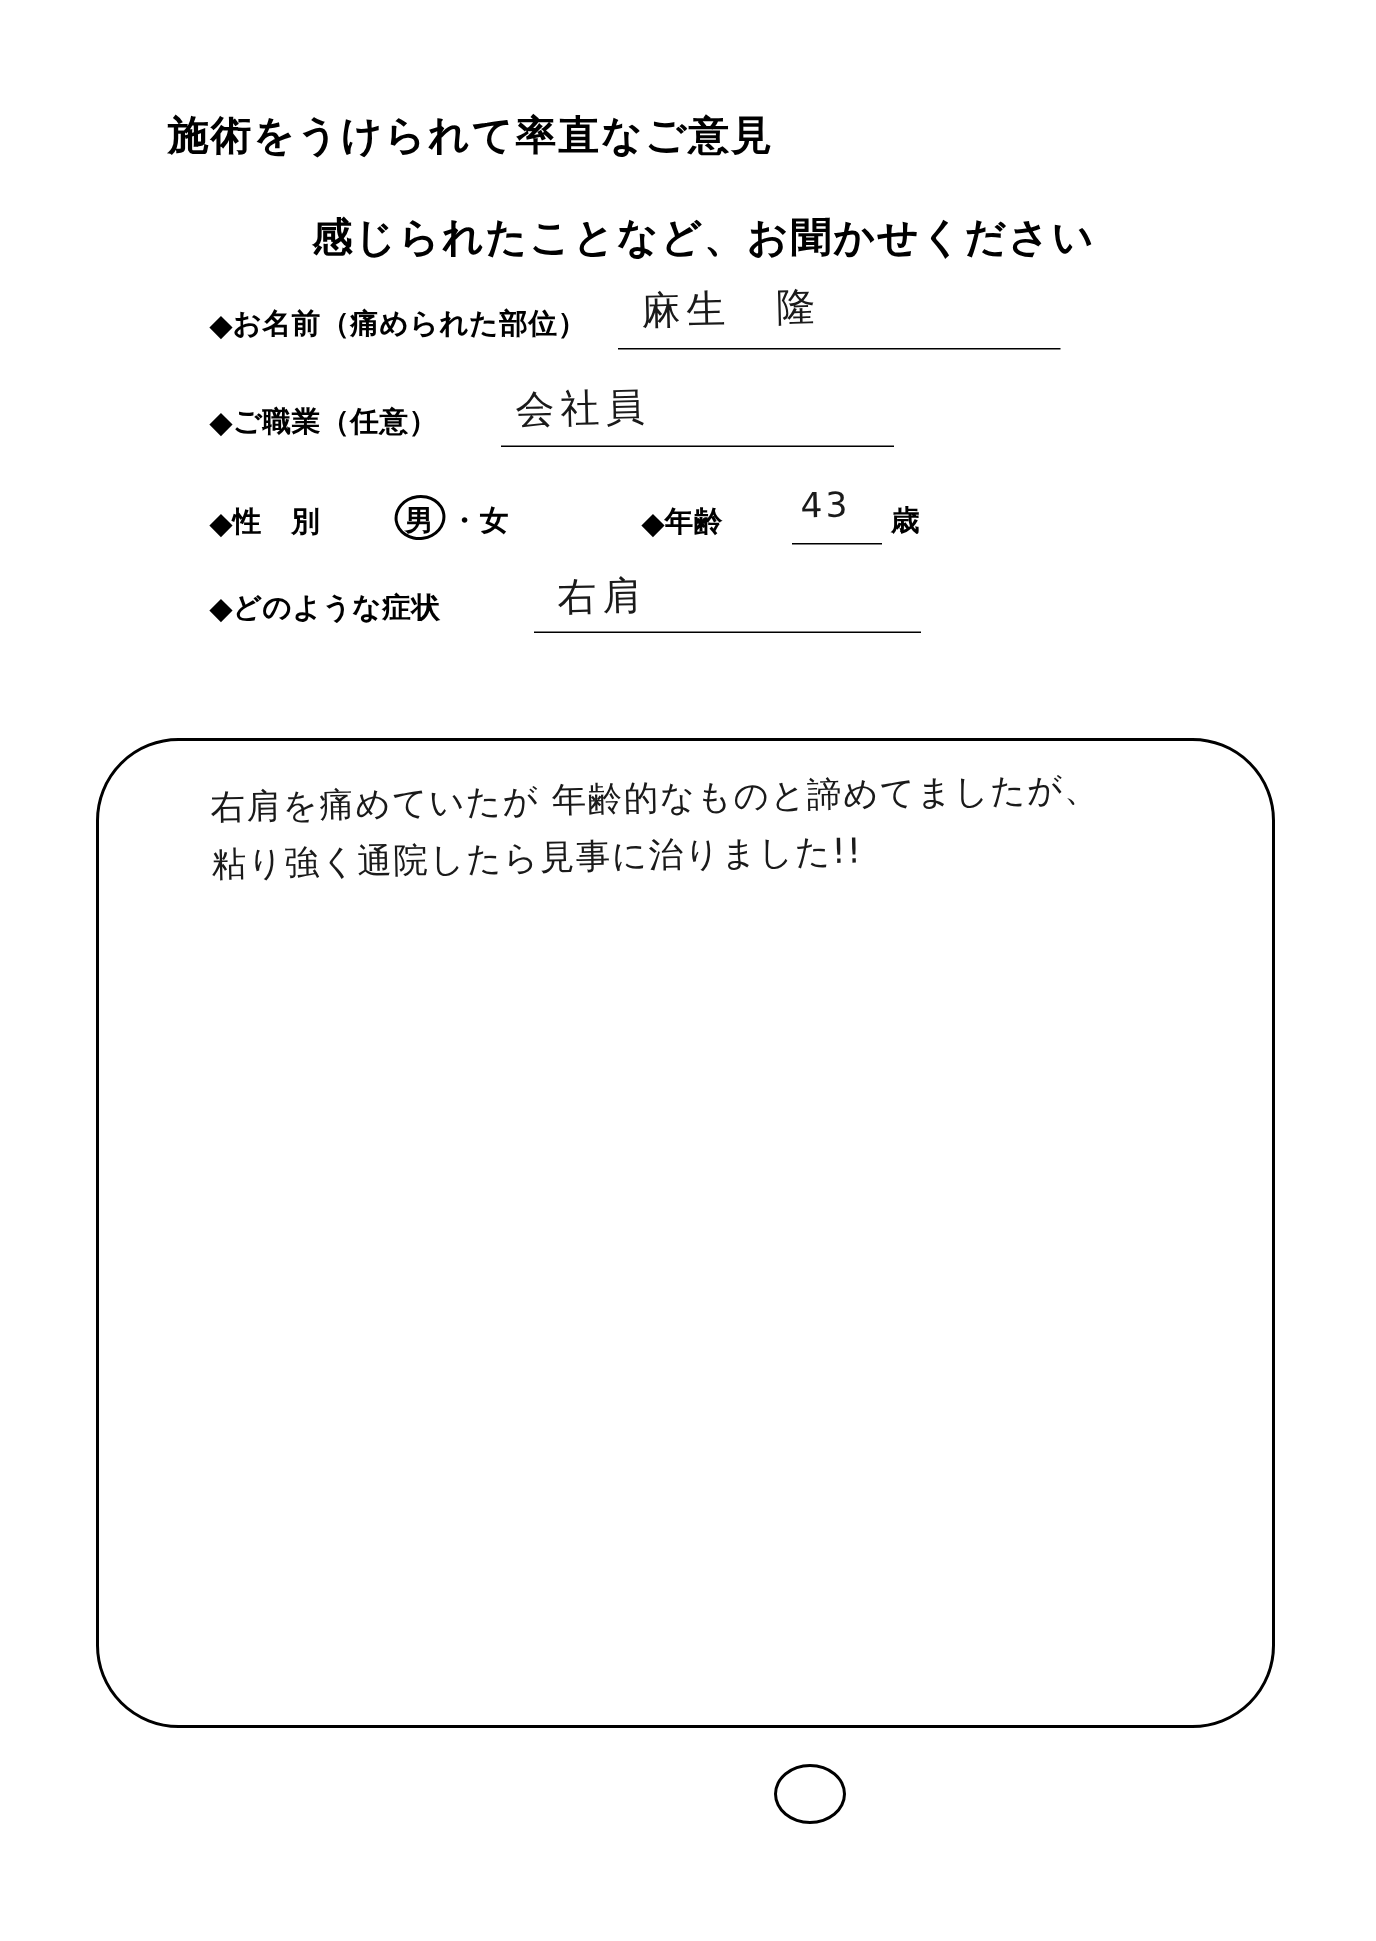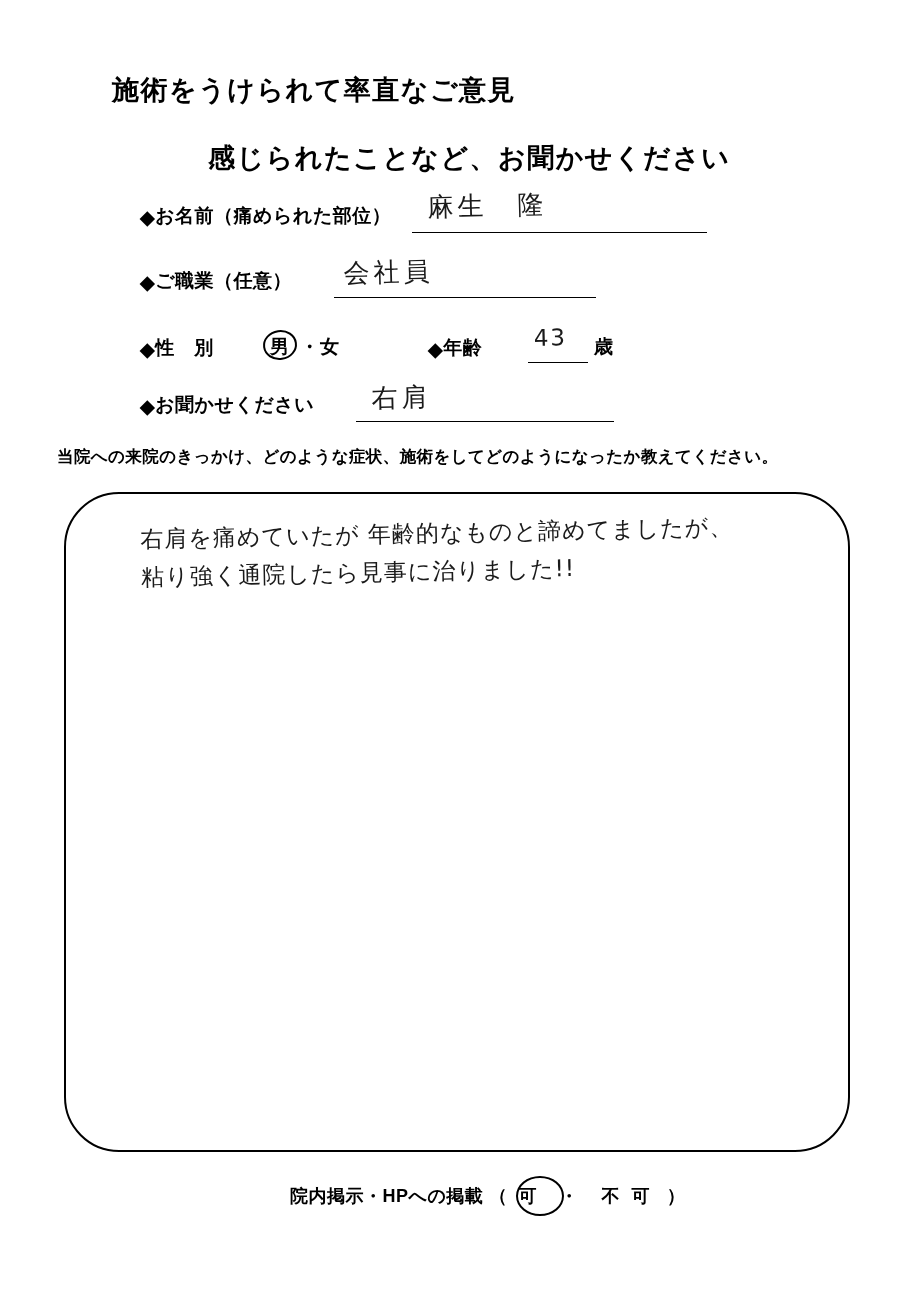--- a/index.html
+++ b/index.html
@@ -163,36 +163,27 @@
   <div class="abs flexrow" style="left:428px; top:335px;">
     <span class="field-label">◆</span>
     <span class="field-label">年齢</span>
   </div>
   <div class="abs rule" style="left:528px; top:362px; width:60px;"></div>
   <div class="abs handwriting hand-small" style="left:534px; top:325px;">43</div>
   <div class="abs field-label" style="left:594px; top:334px;">歳</div>
 
   <div class="abs flexrow" style="left:140px; top:392px;">
     <span class="field-label">◆</span>
-    <span class="field-label">お聞かせください</span>
+    <span class="field-label">どのような症状</span>
   </div>
   <div class="abs rule" style="left:356px; top:421px; width:258px;"></div>
   <div class="abs handwriting" style="left:372px; top:381px;">右肩</div>
 
-  <div class="abs instruction">当院への来院のきっかけ、どのような症状、施術をしてどのようになったか教えてください。</div>
 
   <div class="abs" id="comment-box"></div>
   <div class="comment-text">
     <div>右肩を痛めていたが 年齢的なものと諦めてましたが、</div>
     <div>粘り強く通院したら見事に治りました!!</div>
   </div>
 
-  <div class="abs footer">
-    <span>院内掲示・HPへの掲載</span>
-    <span class="footer-paren">（</span>
-    <span style="letter-spacing:18px;">可</span>
-    <span style="letter-spacing:18px;">・</span>
-    <span style="letter-spacing:12px;">不可</span>
-    <span>）</span>
-  </div>
   <div class="footer-circle"></div>
 
 </div>
 
 </body></html>

